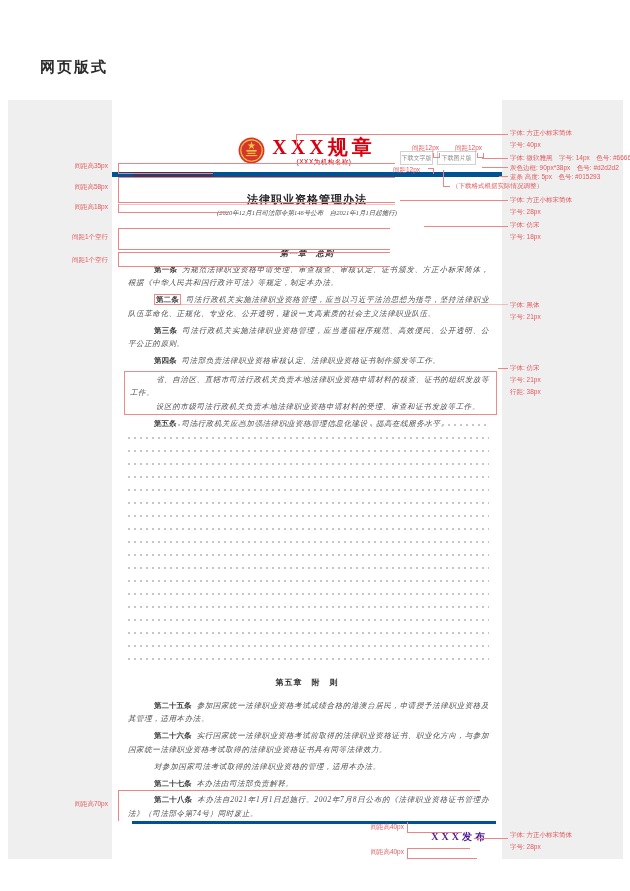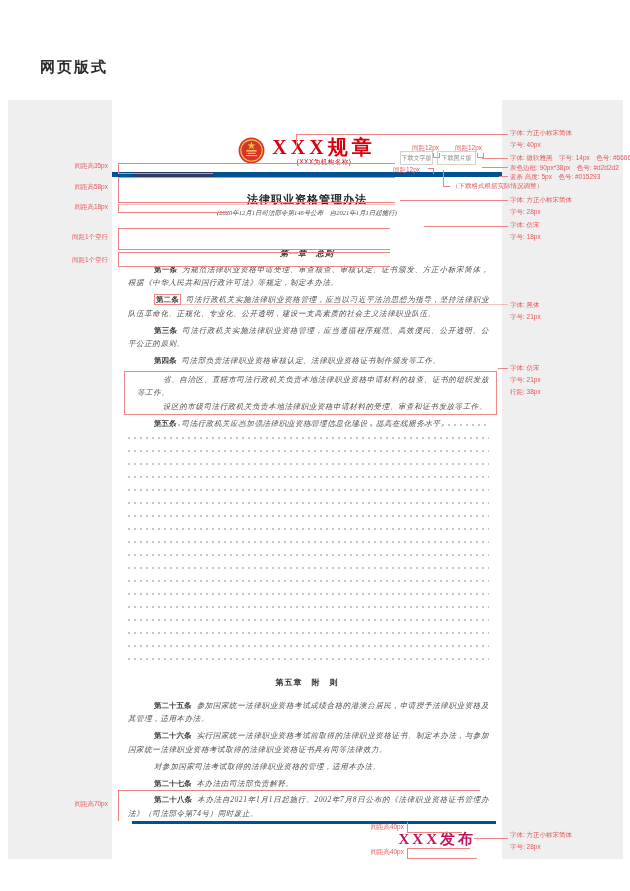--- a/index.html
+++ b/index.html
@@ -37,32 +37,32 @@
            font-size:8px;color:#333;letter-spacing:1px;}
   .ch1{top:148px;font-style:italic;} .ch5{top:577px;font-family:Liberation Serif, serif;}
 
   .body{position:absolute;left:16px;right:13px;font-family:"Liberation Serif","DejaVu Serif",serif;
         font-style:italic;font-size:7.5px;line-height:13.4px;color:#4f4f4f;letter-spacing:0.6px;}
   .body1{top:163px;} .body2{top:599px;}
   .body p{margin:0 0 3.5px;text-indent:26px;text-align:justify;}
   .lead{font-style:normal;font-weight:700;color:#3a3a3a;margin-right:5px;
         font-family:"Liberation Sans",sans-serif;letter-spacing:0;}
   .lead.boxed{border:1px solid #f08a8a;padding:0 1px;}
-  .redbox{border:1px solid #f08a8a;margin:1px -8px 2px -4px;padding:1px 7px 1px 12px;}
+  .redbox{border:1px solid #f08a8a;margin:1px -8px 2px -4px;padding:1px 7px 1px 5px;}
   .redbox p{margin:0;}
 
   .dots{position:absolute;top:318px;left:16px;right:13px;}
   .dot-row{position:relative;height:13px;}
   .dot-row::after{content:"";position:absolute;left:0;right:0;top:6px;height:2px;
     background:repeating-linear-gradient(90deg,#c6c6c6 0 2px,transparent 2px 6px);}
   .dot-row.indent::after{left:26px;}
 
   .bottombar{position:absolute;left:20px;right:6px;top:721px;height:3px;background:#015293;}
-  .publisher{position:absolute;top:730px;right:26px;font-family:"Liberation Serif","DejaVu Serif",serif;
-             font-weight:700;font-size:15px;letter-spacing:3px;color:#be185d;}
+  .publisher{position:absolute;top:730px;right:14px;font-family:"Liberation Serif","DejaVu Serif",serif;
+             font-weight:700;font-size:10px;letter-spacing:3px;color:#4c1d95;}
 
   
   .overlay{position:absolute;inset:0;}
   .al{position:absolute;font-size:6.5px;line-height:8px;color:#e2595c;white-space:nowrap;}
   .al-l{width:58px;text-align:right;left:50px;}
   .h{position:absolute;height:1px;background:#ef8486;}
   .v{position:absolute;width:1px;background:#ef8486;}
   .h.soft{opacity:0.5;}
   .mark-u{position:absolute;width:5px;height:4px;border-left:1px solid #ef8486;
           border-right:1px solid #ef8486;border-bottom:1px solid #ef8486;}
@@ -137,21 +137,21 @@
       <div class="dot-row"></div>
       <div class="dot-row"></div>
       <div class="dot-row"></div>
       <div class="dot-row"></div>
     </div>
 
     <div class="chapter ch5">第五章　附　则</div>
 
     <div class="body body2">
       <p><b class="lead">第二十五条</b><span>参加国家统一法律职业资格考试成绩合格的港澳台居民，申请授予法律职业资格及其管理，适用本办法。</span></p>
-      <p><b class="lead">第二十六条</b><span>实行国家统一法律职业资格考试前取得的法律职业资格证书、制定本办法，与参加国家统一法律职业资格考试取得的法律职业资格证书具有同等法律效力。</span></p>
+      <p><b class="lead">第二十六条</b><span>实行国家统一法律职业资格考试前取得的法律职业资格证书、职业化方向，与参加国家统一法律职业资格考试取得的法律职业资格证书具有同等法律效力。</span></p>
       <p><span>对参加国家司法考试取得的法律职业资格的管理，适用本办法。</span></p>
       <p><b class="lead">第二十七条</b><span>本办法由司法部负责解释。</span></p>
       <p><b class="lead">第二十八条</b><span>本办法自2021年1月1日起施行。2002年7月8日公布的《法律职业资格证书管理办法》（司法部令第74号）同时废止。</span></p>
     </div>
 
     <div class="bottombar"></div>
     <div class="publisher">XXX发布</div>
   </div>
 
   <div class="overlay">

